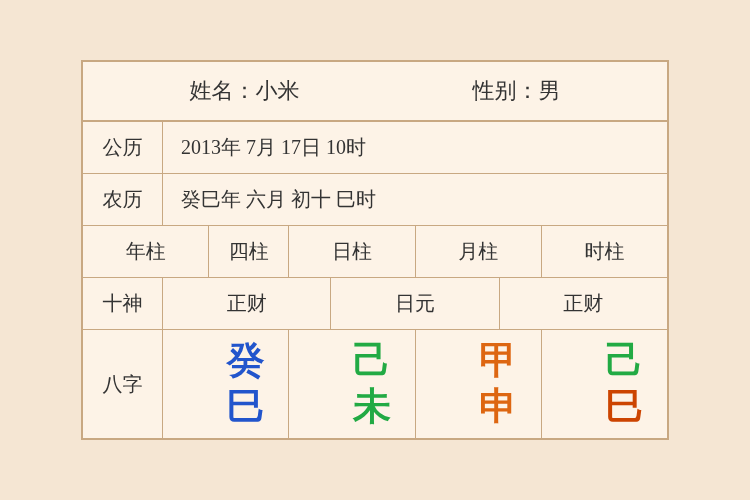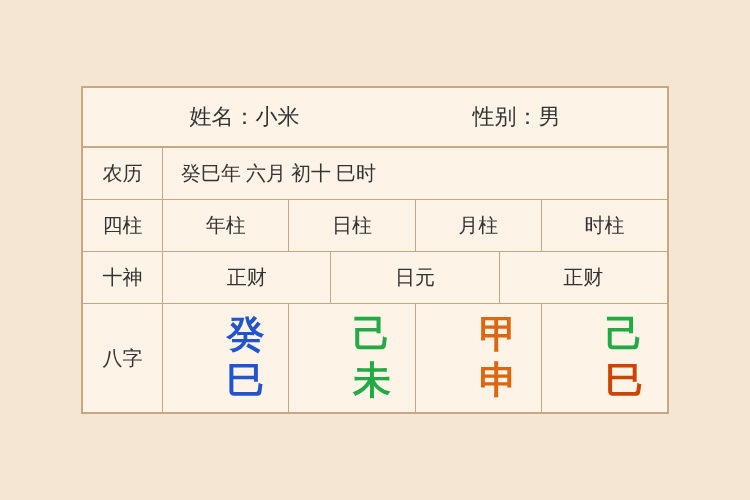--- a/index.html
+++ b/index.html
@@ -99,29 +99,33 @@
 </head>
 <body>
 
 <div class="container">
 
   <div class="header-row">
     <span>姓名：小米</span>
     <span>性别：男</span>
   </div>
 
+  <div class="info-row">
+    <div class="label-cell">公历</div>
+    <div class="value-cell">2013年 7月 17日 10时</div>
+  </div>
 
   <div class="info-row">
     <div class="label-cell">农历</div>
     <div class="value-cell">癸巳年 六月 初十 巳时</div>
   </div>
 
   <div class="grid-row">
+    <div class="grid-cell">年柱</div>
     <div class="grid-cell row-label">四柱</div>
-    <div class="grid-cell">年柱</div>
     <div class="grid-cell">日柱</div>
     <div class="grid-cell">月柱</div>
     <div class="grid-cell">时柱</div>
   </div>
 
   <div class="grid-row">
     <div class="grid-cell row-label">十神</div>
     <div class="grid-cell">正财</div>
     <div class="grid-cell">日元</div>
     <div class="grid-cell">正财</div>

